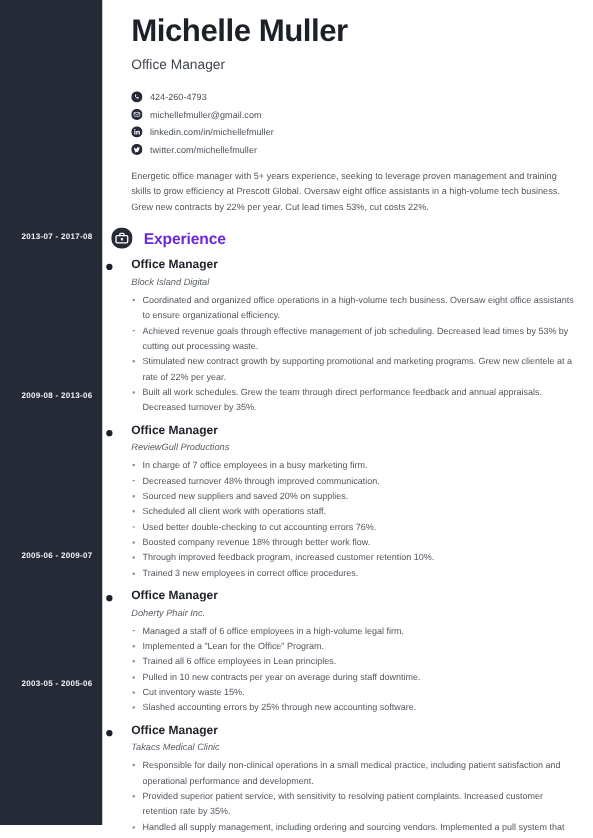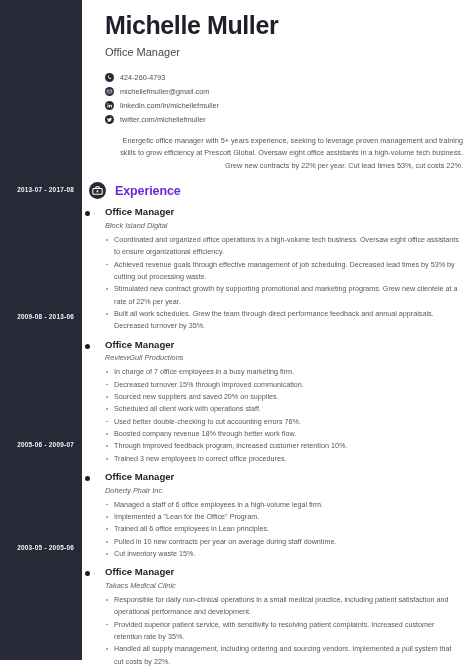--- a/index.html
+++ b/index.html
@@ -90,21 +90,21 @@
     color: #4a4f58;
     letter-spacing: 0.05px;
     line-height: 1;
   }
   
   .summary {
     font-size: 7.3px;
     line-height: 1.72;
     color: #53585f;
     margin: 0 0 10px 0;
-    text-align: right;
+    text-align: left;
   }
   
   .section-head {
     display: flex;
     align-items: center;
     margin: 0 0 8px -16px;
     position: relative;
   }
   .section-icon {
     width: 17px;
@@ -263,40 +263,41 @@
             <li>Built all work schedules. Grew the team through direct performance feedback and annual appraisals. Decreased turnover by 35%.</li>
           </ul>
         </div>
 
         <div class="job">
           <span class="job-dot"></span>
           <div class="job-role">Office Manager</div>
           <div class="job-company">ReviewGull Productions</div>
           <ul class="bullets">
             <li>In charge of 7 office employees in a busy marketing firm.</li>
-            <li>Decreased turnover 15% through improved communication.</li>
+            <li>Decreased turnover 48% through improved communication.</li>
             <li>Sourced new suppliers and saved 20% on supplies.</li>
             <li>Scheduled all client work with operations staff.</li>
             <li>Used better double-checking to cut accounting errors 76%.</li>
             <li>Boosted company revenue 18% through better work flow.</li>
             <li>Through improved feedback program, increased customer retention 10%.</li>
             <li>Trained 3 new employees in correct office procedures.</li>
           </ul>
         </div>
 
         <div class="job">
           <span class="job-dot"></span>
           <div class="job-role">Office Manager</div>
           <div class="job-company">Doherty Phair Inc.</div>
           <ul class="bullets">
             <li>Managed a staff of 6 office employees in a high-volume legal firm.</li>
             <li>Implemented a "Lean for the Office" Program.</li>
             <li>Trained all 6 office employees in Lean principles.</li>
             <li>Pulled in 10 new contracts per year on average during staff downtime.</li>
             <li>Cut inventory waste 15%.</li>
+            <li>Slashed accounting errors by 25% through new accounting software.</li>
           </ul>
         </div>
 
         <div class="job">
           <span class="job-dot"></span>
           <div class="job-role">Office Manager</div>
           <div class="job-company">Takacs Medical Clinic</div>
           <ul class="bullets">
             <li>Responsible for daily non-clinical operations in a small medical practice, including patient satisfaction and operational performance and development.</li>
             <li>Provided superior patient service, with sensitivity to resolving patient complaints. Increased customer retention rate by 35%.</li>

